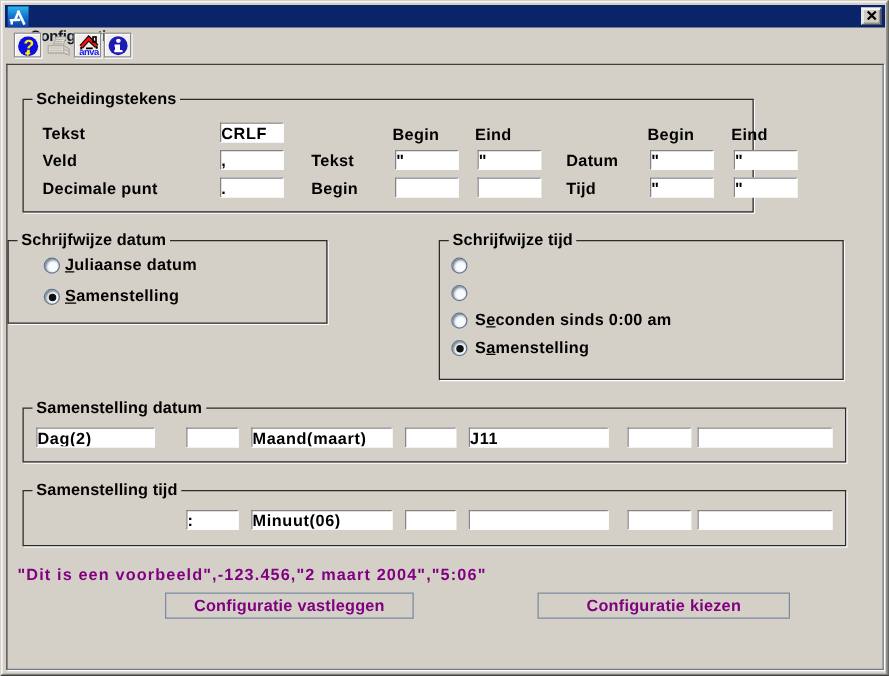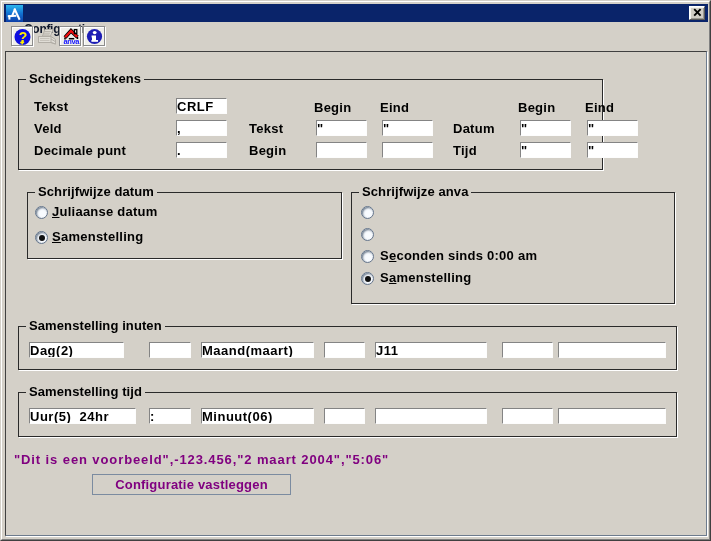--- a/index.html
+++ b/index.html
@@ -23,21 +23,21 @@
 .lab{font-size:13px;font-weight:bold;letter-spacing:0.25px;white-space:pre;color:#000;line-height:16px;}
 .tf{background:#fff;border:1px solid;border-color:#848484 #fdfdfd #fdfdfd #848484;
   box-sizing:border-box;height:16px;font-size:13px;font-weight:bold;letter-spacing:0.5px;
   color:#000;padding:1px 0 0 0;line-height:13px;white-space:pre;overflow:hidden;}
 .radio{width:13px;height:13px;border-radius:50%;background:#f8fbff;
   border:1px solid #64748a;box-shadow:inset 1px 1px 2px rgba(58,76,98,.75);box-sizing:border-box;}
 .radio.sel::after{content:'';position:absolute;left:2.5px;top:2.5px;width:6px;height:6px;
   border-radius:50%;background:#101010;}
 .pbtn{border:1px solid #7b8ba0;box-sizing:border-box;background:#d4d0c8;
   color:#800080;font-size:13px;font-weight:bold;letter-spacing:0.2px;
-  text-align:center;line-height:19px;}
+  text-align:center;line-height:19px;margin-left:40px;}
 </style>
 </head>
 <body>
 <div id="win">
     <div id="win2"></div>
 
 <div class="abs" id="titlebar"></div>
 <svg class="abs" style="left:5px;top:4px" width="17" height="17" viewBox="0 0 17 17">
   <defs>
         <linearGradient id="bg1" x1="0" y1="0" x2="0" y2="1">
@@ -114,56 +114,56 @@
 <div class="abs tf" style="left:175px;top:141px;width:51px">.</div>
 <div class="abs tf" style="left:315px;top:119px;width:51px">"</div>
 <div class="abs tf" style="left:381px;top:119px;width:51px">"</div>
 <div class="abs tf" style="left:315px;top:141px;width:51px"></div>
 <div class="abs tf" style="left:381px;top:141px;width:51px"></div>
 <div class="abs tf" style="left:519px;top:119px;width:51px">"</div>
 <div class="abs tf" style="left:586px;top:119px;width:51px">"</div>
 <div class="abs tf" style="left:519px;top:141px;width:51px">"</div>
 <div class="abs tf" style="left:586px;top:141px;width:51px">"</div>
 
-<div class="abs gb" style="left:26px;top:191px;width:315px;height:67px">
+<div class="abs gb" style="left:5px;top:191px;width:256px;height:67px">
   <div class="gl">Schrijfwijze datum</div>
 </div>
 <div class="abs radio" style="left:34px;top:205px"></div>
 <div class="abs radio sel" style="left:34px;top:230px"></div>
 <div class="abs lab" style="left:51px;top:203px"><u>J</u>uliaanse datum</div>
 <div class="abs lab" style="left:51px;top:228px"><u>S</u>amenstelling</div>
 
 <div class="abs gb" style="left:350px;top:191px;width:324px;height:112px">
-  <div class="gl">Schrijfwijze anva</div>
+  <div class="gl">Schrijfwijze tijd</div>
 </div>
 <div class="abs radio" style="left:360px;top:205px"></div>
 <div class="abs radio" style="left:360px;top:227px"></div>
 <div class="abs radio" style="left:360px;top:249px"></div>
 <div class="abs radio sel" style="left:360px;top:271px"></div>
 <div class="abs lab" style="left:379px;top:247px">S<u>e</u>conden sinds 0:00 am</div>
 <div class="abs lab" style="left:379px;top:269px">S<u>a</u>menstelling</div>
 
 <div class="abs gb" style="left:17px;top:325px;width:659px;height:44px">
-  <div class="gl">Samenstelling inuten</div>
+  <div class="gl">Samenstelling datum</div>
 </div>
 <div class="abs tf" style="left:28px;top:341px;width:95px">Dag(2)</div>
 <div class="abs tf" style="left:148px;top:341px;width:42px"></div>
 <div class="abs tf" style="left:200px;top:341px;width:113px">Maand(maart)</div>
 <div class="abs tf" style="left:323px;top:341px;width:41px"></div>
 <div class="abs tf" style="left:374px;top:341px;width:112px">J11</div>
 <div class="abs tf" style="left:501px;top:341px;width:51px"></div>
 <div class="abs tf" style="left:557px;top:341px;width:108px"></div>
 
 <div class="abs gb" style="left:17px;top:391px;width:659px;height:45px">
   <div class="gl">Samenstelling tijd</div>
 </div>
-<div class="abs tf" style="left:28px;top:407px;width:107px">Uur(5)&nbsp;&nbsp;24hr</div>
 <div class="abs tf" style="left:148px;top:407px;width:42px">:</div>
 <div class="abs tf" style="left:200px;top:407px;width:113px">Minuut(06)</div>
 <div class="abs tf" style="left:323px;top:407px;width:41px"></div>
 <div class="abs tf" style="left:374px;top:407px;width:112px"></div>
 <div class="abs tf" style="left:501px;top:407px;width:51px"></div>
 <div class="abs tf" style="left:557px;top:407px;width:108px"></div>
 
 <div class="abs lab" style="left:13px;top:451px;color:#800080;letter-spacing:0.9px">"Dit is een voorbeeld",-123.456,"2 maart 2004","5:06"</div>
 <div class="abs pbtn" style="left:91px;top:473px;width:199px;height:21px">Configuratie vastleggen</div>
+<div class="abs pbtn" style="left:389px;top:473px;width:202px;height:21px">Configuratie kiezen</div>
 
 </div>
 
 </body></html>

